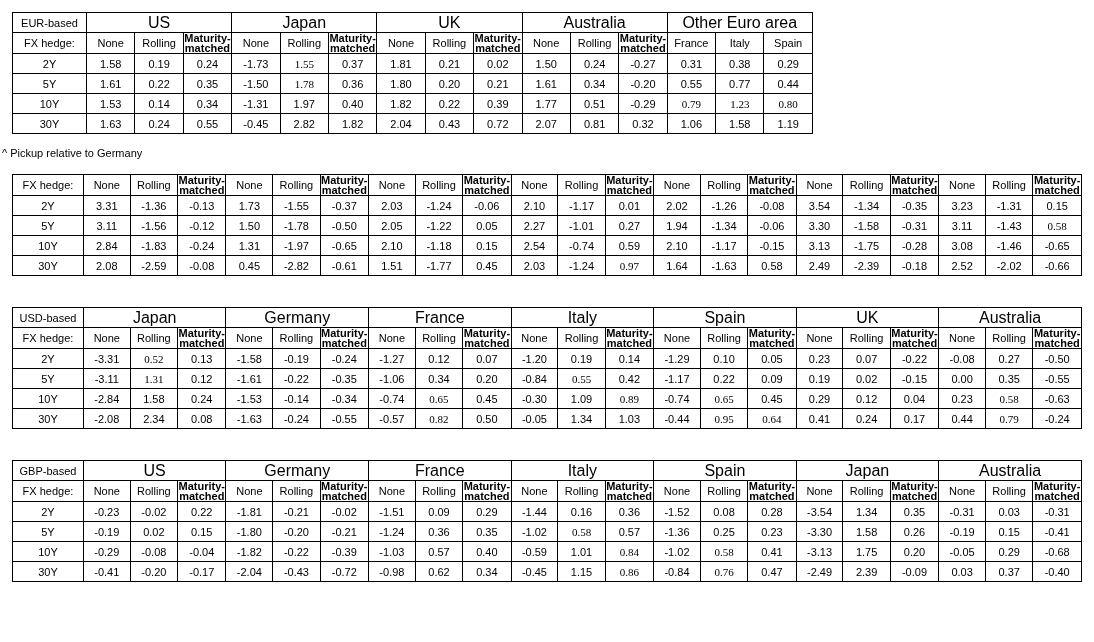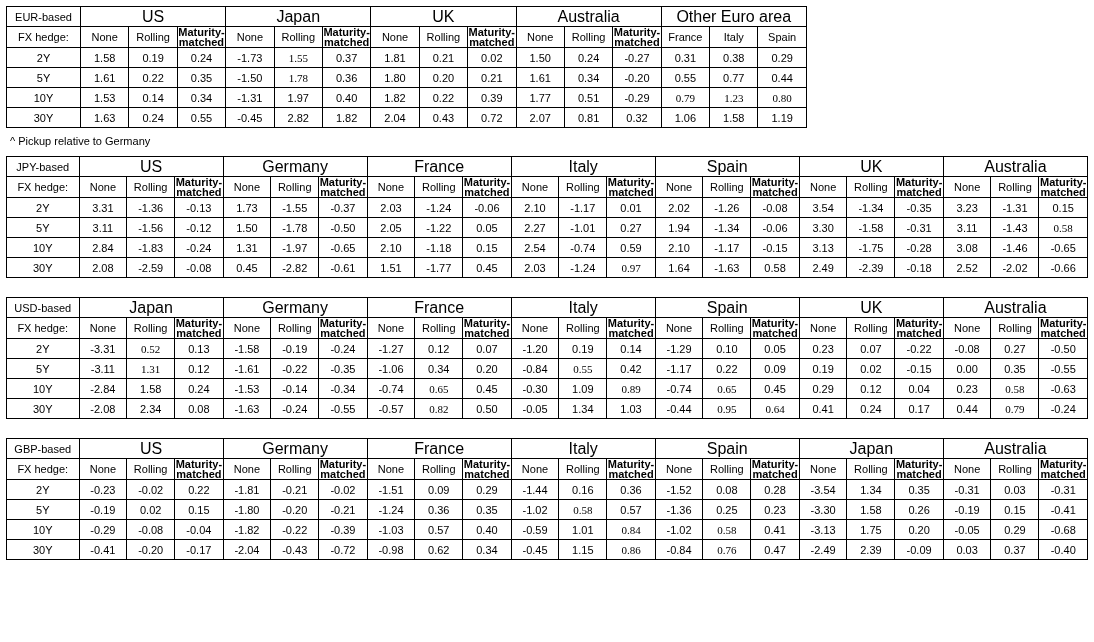--- a/index.html
+++ b/index.html
@@ -63,30 +63,29 @@
     height: 30px;
   }
   .val {
     font-size: 11px;
   }
   .note {
     font-size: 11px;
     padding: 1px 0 1px 2px;
     height: 14px;
     line-height: 13px;
-    margin-left: 8px;
   }
   
   .s0 { background: #ffffff; }
   .s1 { background: #ececec; }
   .s2 { background: #dcdcdc; }
   .s3 { background: #c8c8c8; font-family: Liberation Serif, serif; }
   .s4 { background: #b4b4b4; }
   .s5 { background: #a0a0a0; }
-  .block { margin: 6px; border-radius: 24px; }
+  .block { margin: 12px; border-radius: 24px; }
 </style>
 </head>
 <body>
 
 <div class="sheet">
   <div id="blocks-root">
       <table class="grid block">
         <colgroup>
           <col style="width: 74px;">
           <col style="width: 48.4px;">
@@ -238,30 +237,20 @@
           <col style="width: 48.4762px;">
           <col style="width: 48.4762px;">
           <col style="width: 48.4762px;">
           <col style="width: 48.4762px;">
           <col style="width: 48.4762px;">
           <col style="width: 48.4762px;">
           <col style="width: 48.4762px;">
           <col style="width: 48.4762px;">
         </colgroup>
         <tbody>
-          <tr>
-            <td class="lbl-base">JPY-based</td>
-            <td class="grp" colspan="3">US</td>
-            <td class="grp" colspan="3">Germany</td>
-            <td class="grp" colspan="3">France</td>
-            <td class="grp" colspan="3">Italy</td>
-            <td class="grp" colspan="3">Spain</td>
-            <td class="grp" colspan="3">UK</td>
-            <td class="grp" colspan="3">Australia</td>
-          </tr>
           <tr>
             <td class="lbl-hedge hdr2">FX hedge:</td>
             <td class="sub hdr2">None</td>
             <td class="sub hdr2">Rolling</td>
             <td class="sub hdr2">
               <span>Maturity-</span>
               <span>matched</span>
             </td>
             <td class="sub hdr2">None</td>
             <td class="sub hdr2">Rolling</td>

